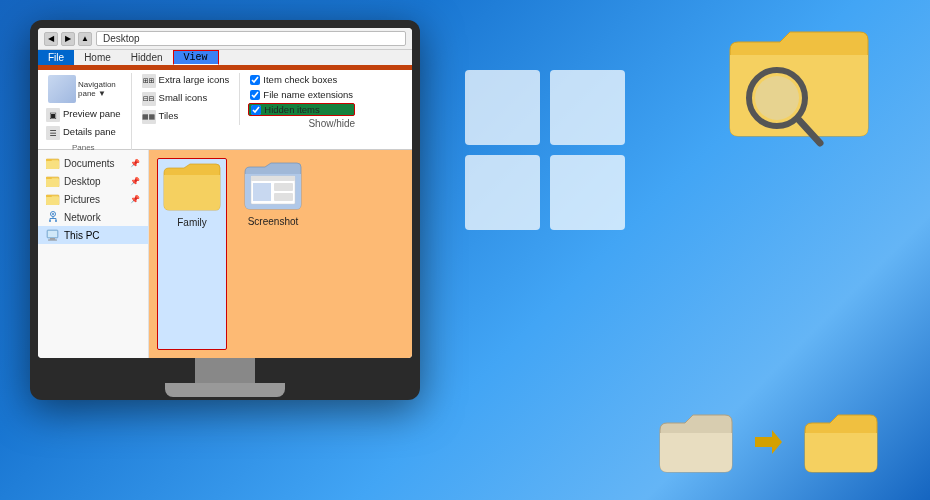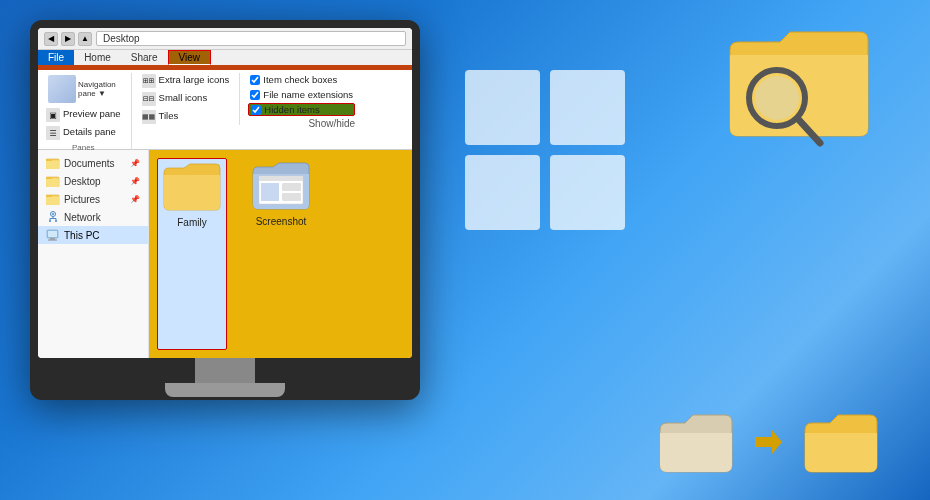--- a/index.html
+++ b/index.html
@@ -100,25 +100,26 @@
     }
     .ribbon-tab {
       padding: 2px 10px;
       font-size: 10px;
       cursor: pointer;
       display: flex;
       align-items: center;
       color: #333;
     }
     .ribbon-tab.view-tab {
-      background: #a16207;
+      background: #3b82f6;
       border: 1px solid #d00;
       border-bottom: 1px solid white;
       color: #000;
       font-weight: 500;
+      font-family: Liberation Mono, monospace;
     }
 
     
     .ribbon-content {
       background: white;
       border-bottom: 1px solid #ccc;
       padding: 3px 6px;
       display: flex;
       gap: 8px;
       align-items: flex-start;
@@ -190,21 +191,21 @@
     }
     .checkbox-item input[type=checkbox] {
       width: 10px;
       height: 10px;
       margin: 0;
     }
     .hidden-items-box {
       border: 1.5px solid #cc0000;
       border-radius: 2px;
       padding: 0 2px;
-      background: #4d7c0f;
+      background: #15803d;
     }
     .show-hide-label {
       font-size: 10px;
       color: #555;
       text-align: right;
     }
 
     
     .explorer-main {
       display: flex;
@@ -242,22 +243,22 @@
       margin-left: auto;
       font-size: 8px;
       color: #888;
     }
 
     
     .content-area {
       flex: 1;
       padding: 8px;
       display: flex;
-      gap: 20px;
-      background: #eab308;
+      gap: 12px;
+      background: #fdba74;
     }
     .folder-item {
       display: flex;
       flex-direction: column;
       align-items: center;
       gap: 4px;
       cursor: pointer;
       padding: 4px;
     }
     .folder-item.selected {
@@ -352,21 +353,21 @@
         </div>
 
         <div class="ribbon-tabs">
           <div class="ribbon-tab" style="background:#0066cc;color:white;">
             <span>File</span>
           </div>
           <div class="ribbon-tab">
             <span>Home</span>
           </div>
           <div class="ribbon-tab">
-            <span>Share</span>
+            <span>Hidden</span>
           </div>
           <div class="ribbon-tab view-tab">
             <span>View</span>
           </div>
         </div>
 
         <div class="ribbon-content">
 
           <div class="ribbon-section">
             <div class="nav-pane-btn">

